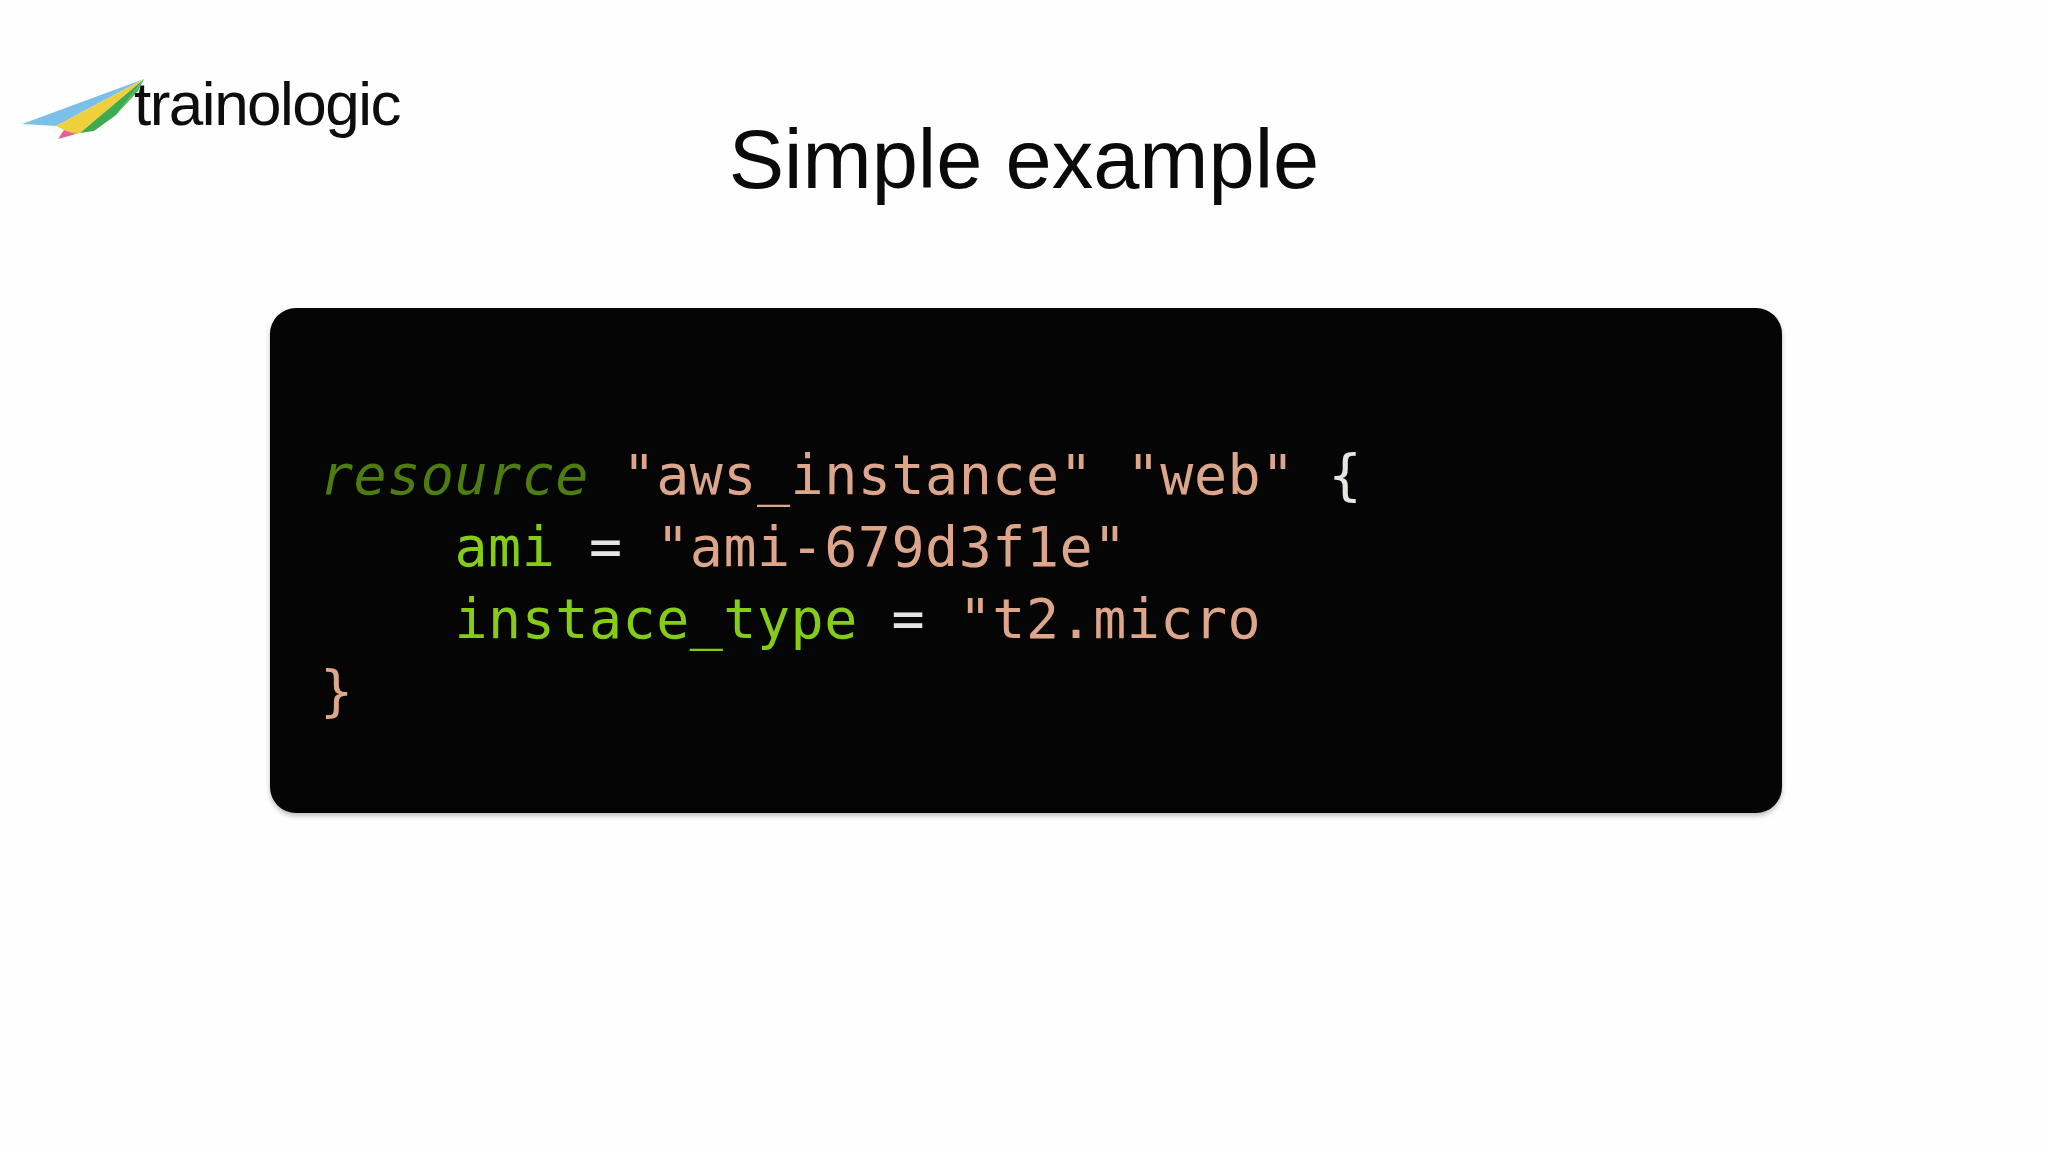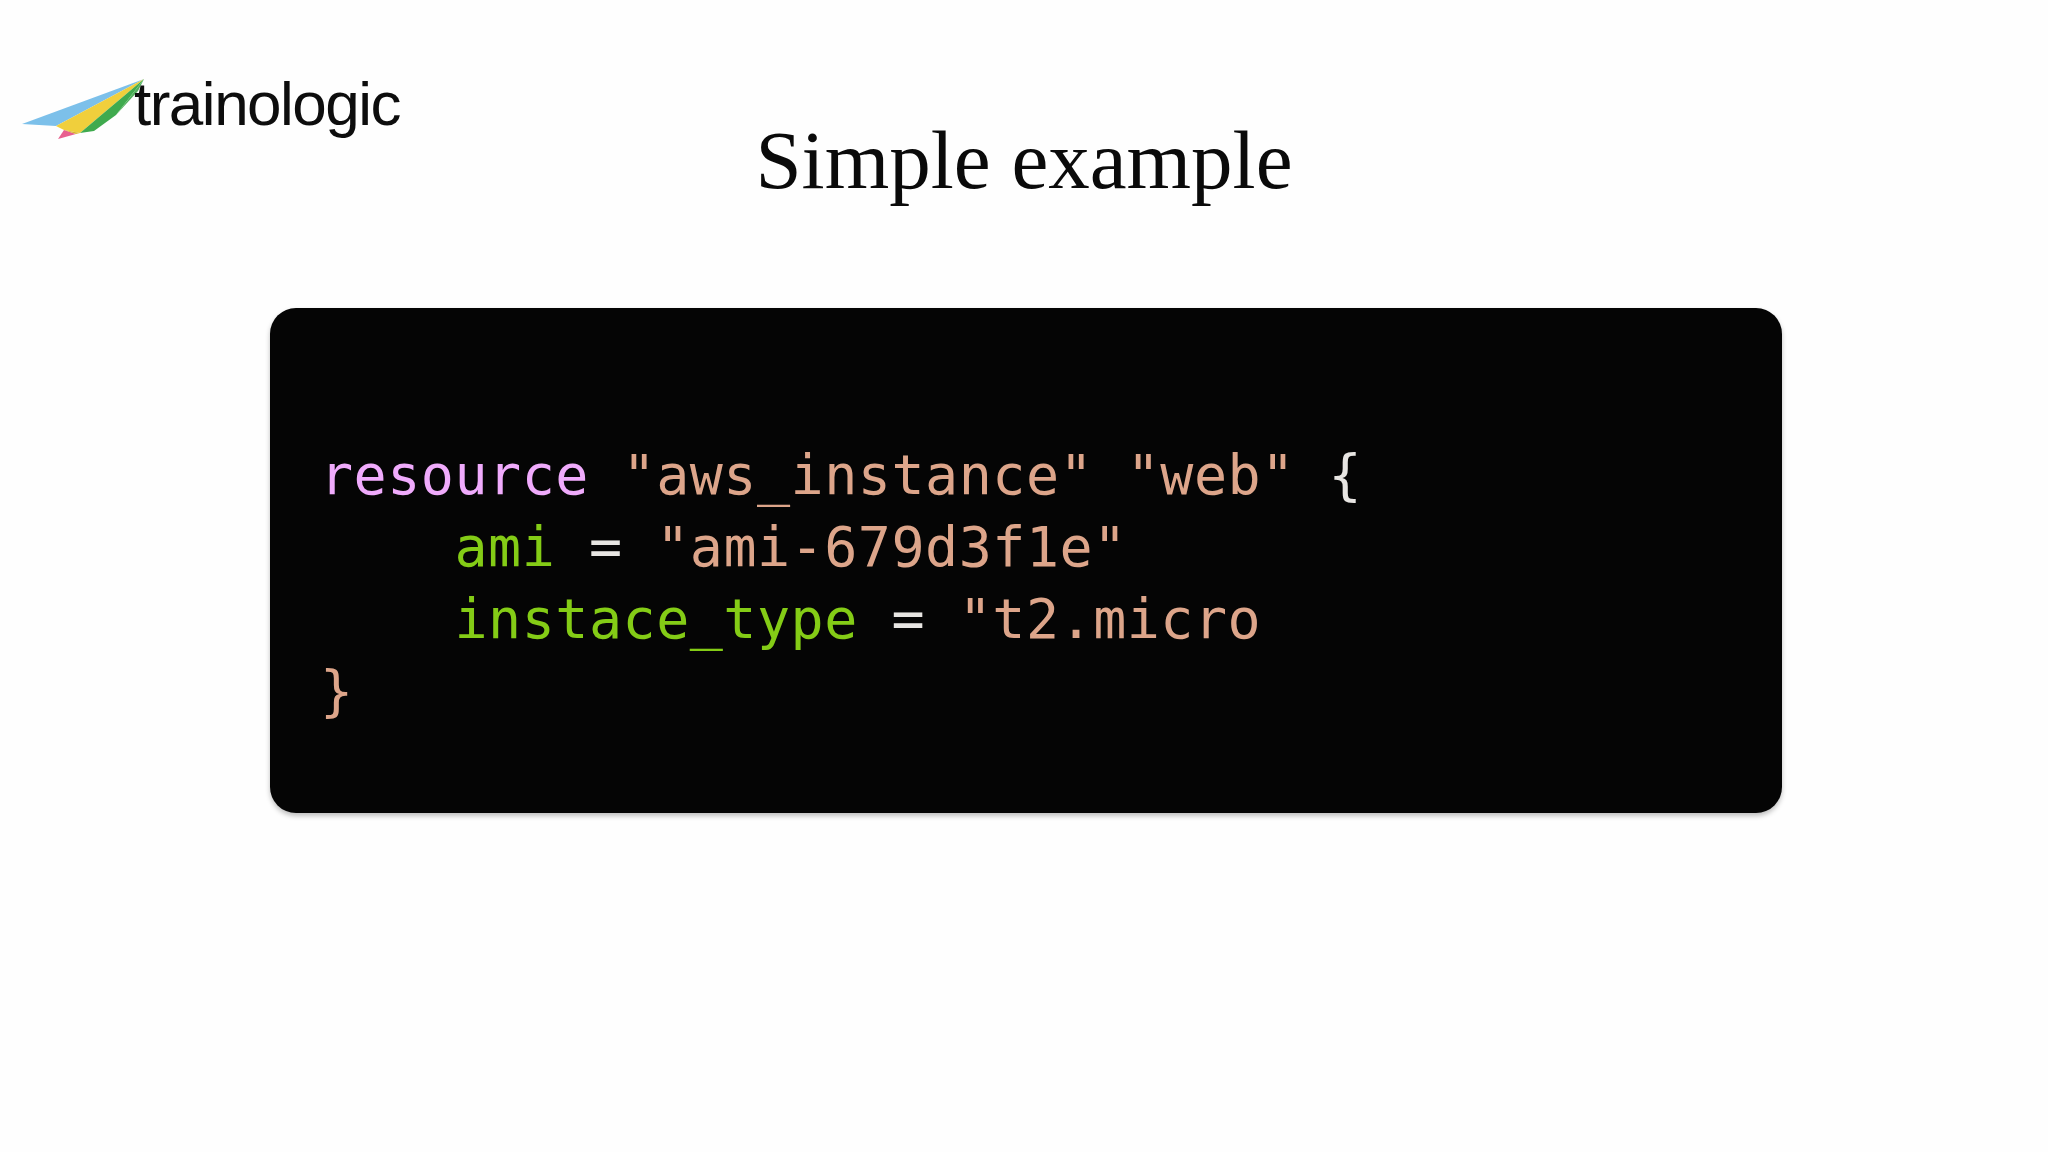--- a/index.html
+++ b/index.html
@@ -52,21 +52,21 @@
     white-space: nowrap;
   }
 
   
   .slide-title {
     position: absolute;
     left: 0;
     top: 112px;
     width: 2048px;
     text-align: center;
-    font-family: Liberation Serif, serif;
+    font-family: Liberation Sans, sans-serif;
     font-size: 83px;
     line-height: 96px;
     font-weight: 400;
     letter-spacing: 0px;
     color: #0a0a0a;
   }
 
   
   .code-card {
     position: absolute;
@@ -81,21 +81,21 @@
     padding: 76px 0 0 50px;
     overflow: hidden;
   }
   .code {
     font-family: "DejaVu Sans Mono", "Liberation Mono", monospace;
     font-size: 55px;
     line-height: 72px;
     white-space: pre;
     letter-spacing: 0.5px;
   }
-  .tok-kw      { color: #f0abfc; }
+  .tok-kw      { color: #4d7c0f; font-style: italic; }
   .tok-str     { color: #dda58a; }
   .tok-attr    { color: #84cc16; }
   .tok-punct   { color: #e8e6e3; }
   .tok-brace-c { color: #dda58a; }
   .tok-op      { color: #e8e6e3; }
 </style>
 </head>
 <body>
 
 <div class="slide">

